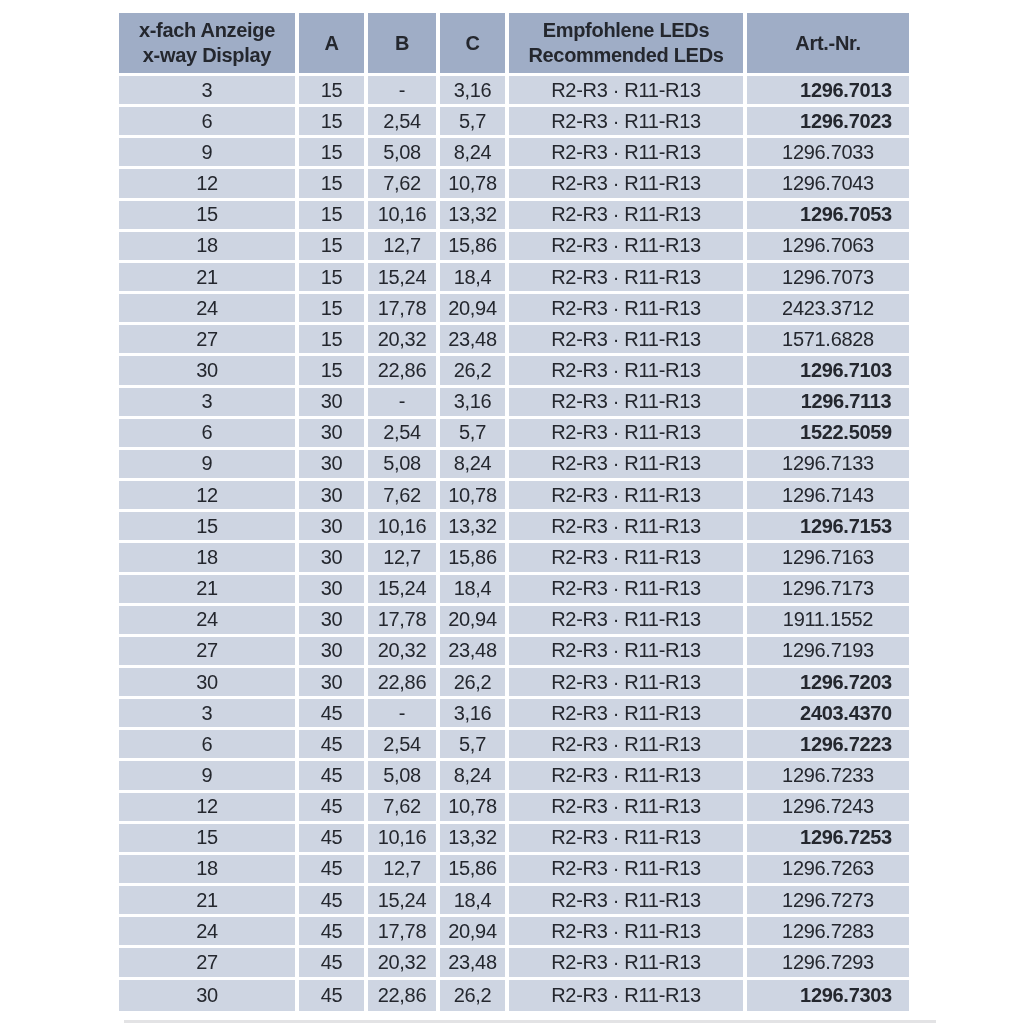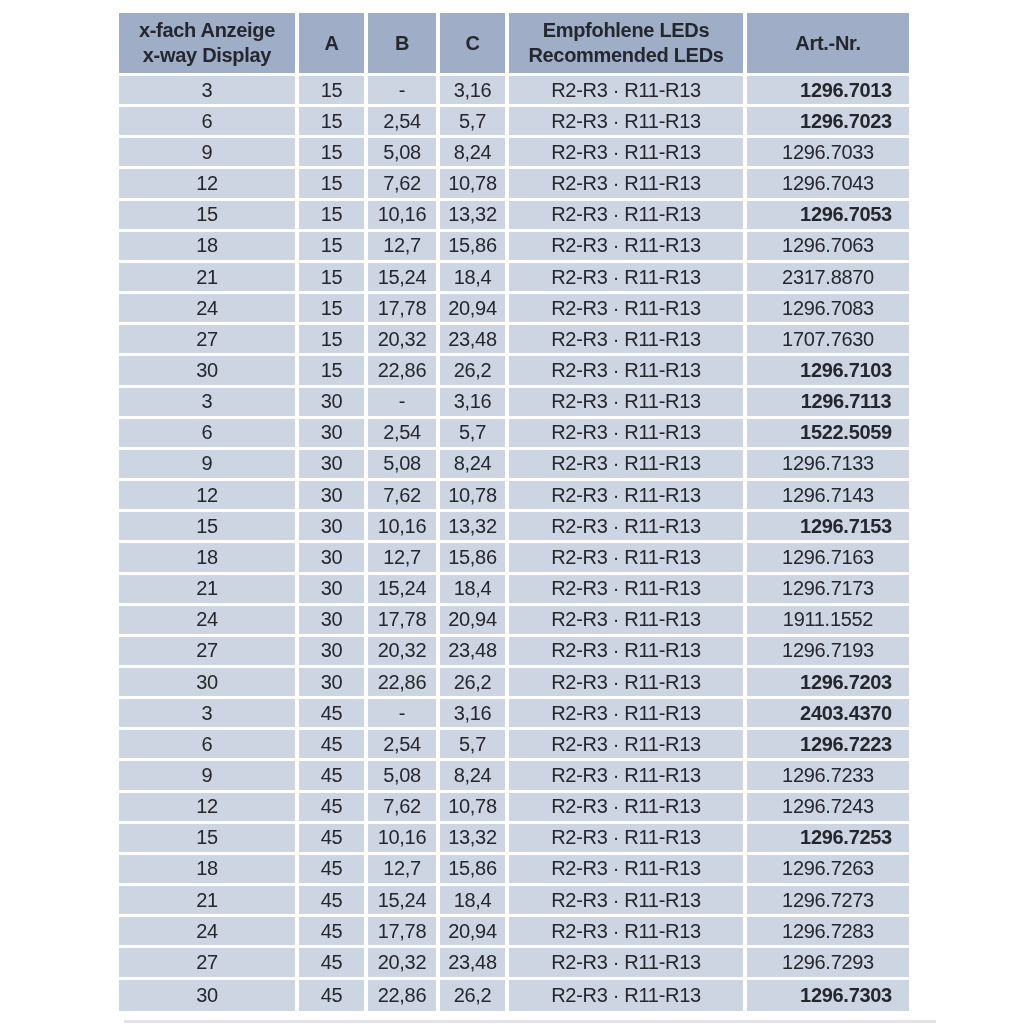--- a/index.html
+++ b/index.html
@@ -142,37 +142,37 @@
           <td>15,86</td>
           <td>R2-R3 · R11-R13</td>
           <td>1296.7063</td>
         </tr>
         <tr>
           <td>21</td>
           <td>15</td>
           <td>15,24</td>
           <td>18,4</td>
           <td>R2-R3 · R11-R13</td>
-          <td>2317.8870</td>
+          <td>1296.7073</td>
         </tr>
         <tr>
           <td>24</td>
           <td>15</td>
           <td>17,78</td>
           <td>20,94</td>
           <td>R2-R3 · R11-R13</td>
-          <td>1296.7083</td>
+          <td>2423.3712</td>
         </tr>
         <tr>
           <td>27</td>
           <td>15</td>
           <td>20,32</td>
           <td>23,48</td>
           <td>R2-R3 · R11-R13</td>
-          <td>1707.7630</td>
+          <td>1571.6828</td>
         </tr>
         <tr>
           <td>30</td>
           <td>15</td>
           <td>22,86</td>
           <td>26,2</td>
           <td>R2-R3 · R11-R13</td>
           <td class="bold">1296.7103</td>
         </tr>
         <tr>

